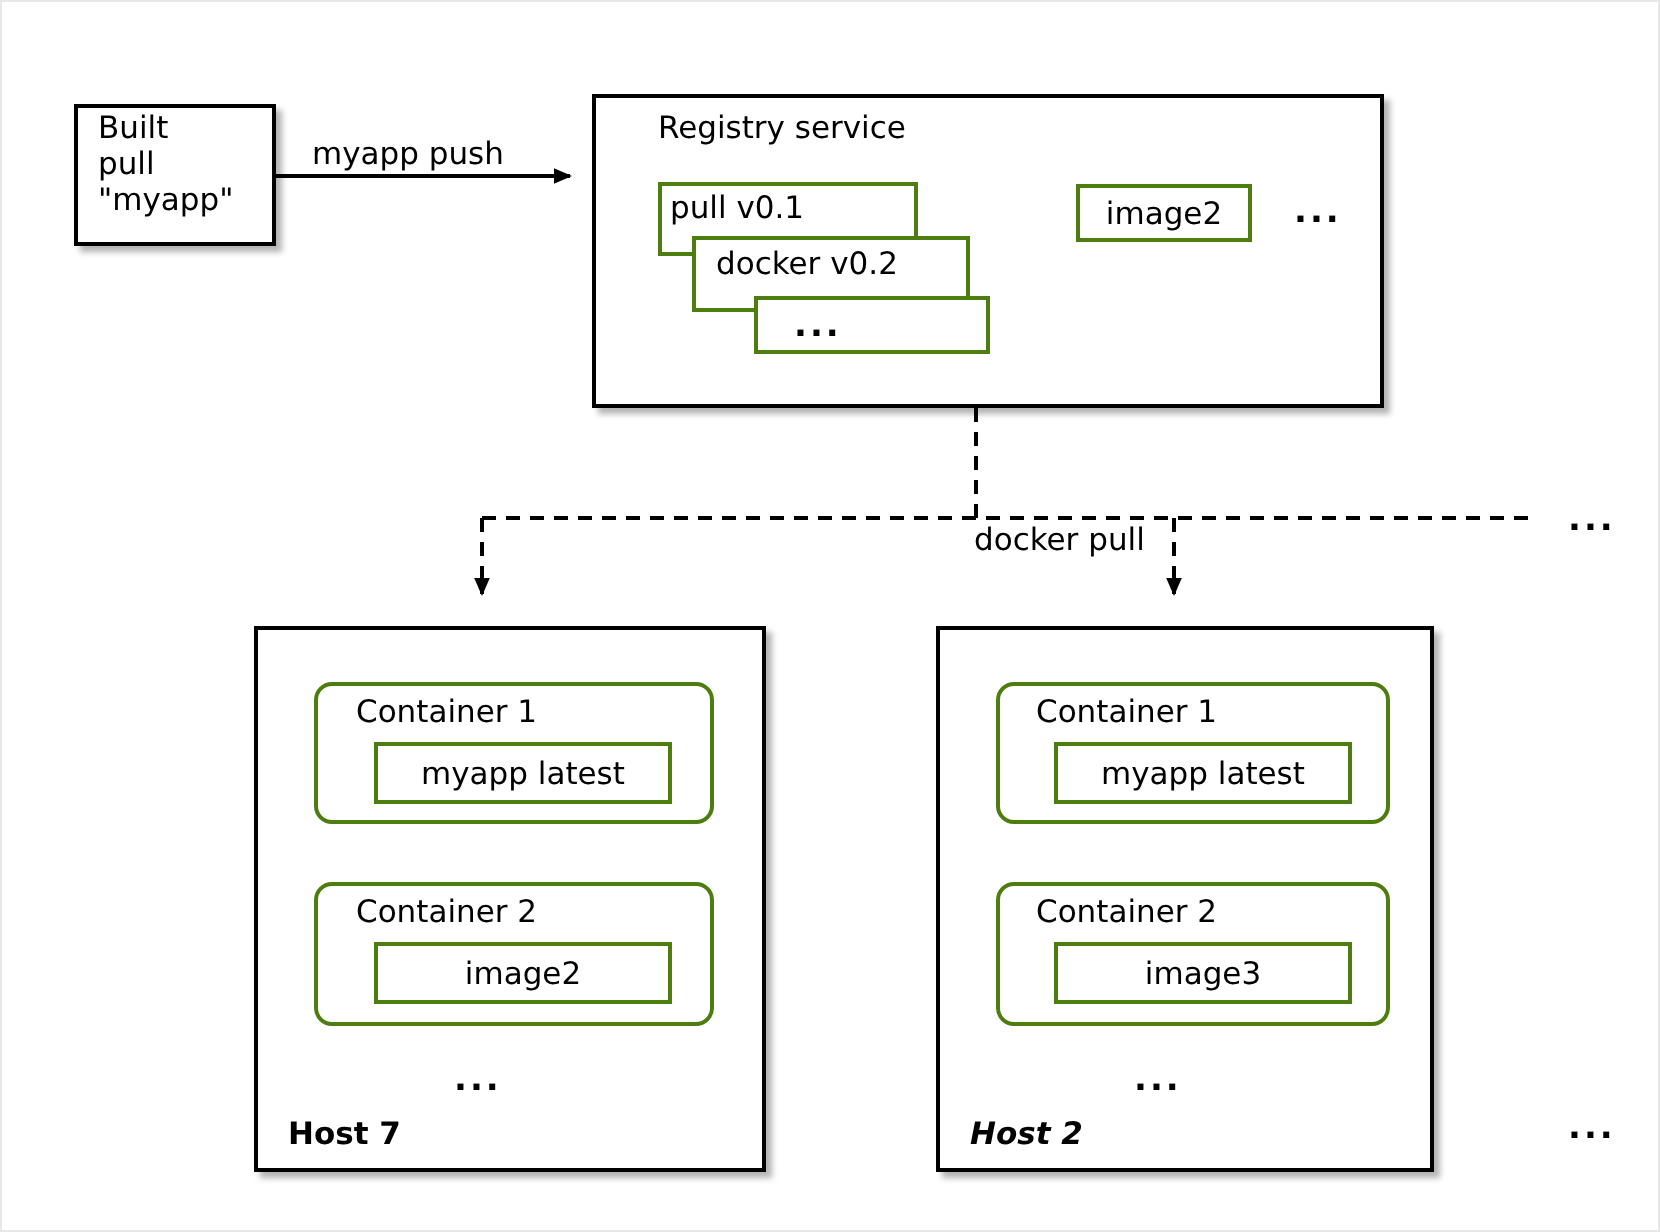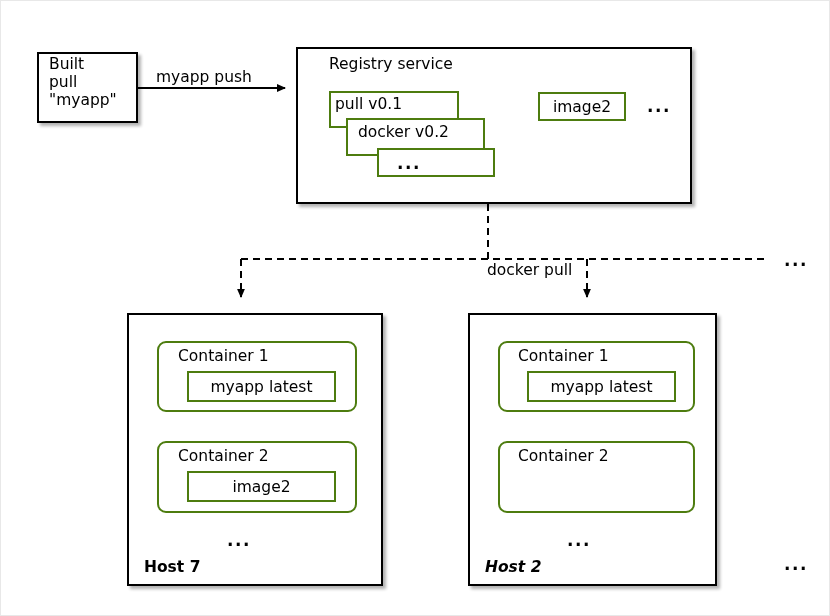--- a/index.html
+++ b/index.html
@@ -136,19 +136,20 @@
   <div class="lbl t16 bold" style="left:143px; top:558px;">Host 7</div>
 
   <div class="box" style="left:467px; top:312px; width:249px; height:273px;"></div>
 
   <div class="box-noshadow rounded" style="left:497px; top:340px; width:197px; height:71px;"></div>
   <div class="lbl t16" style="left:517px; top:347px;">Container 1</div>
   <div class="box-noshadow center-text t16" style="left:526px; top:370px; width:149px; height:31px;">myapp latest</div>
 
   <div class="box-noshadow rounded" style="left:497px; top:440px; width:197px; height:72px;"></div>
   <div class="lbl t16" style="left:517px; top:447px;">Container 2</div>
+  <div class="box-noshadow center-text t16" style="left:526px; top:470px; width:149px; height:31px;">image3</div>
 
   <div class="ellipsis" style="left:566px; top:529px;">...</div>
   <div class="lbl t16 bold" style="left:484px; top:558px;font-style:italic;">Host 2</div>
 
   <div class="ellipsis" style="left:783px; top:553px;">...</div>
 
 </div>
 
 </body></html>

